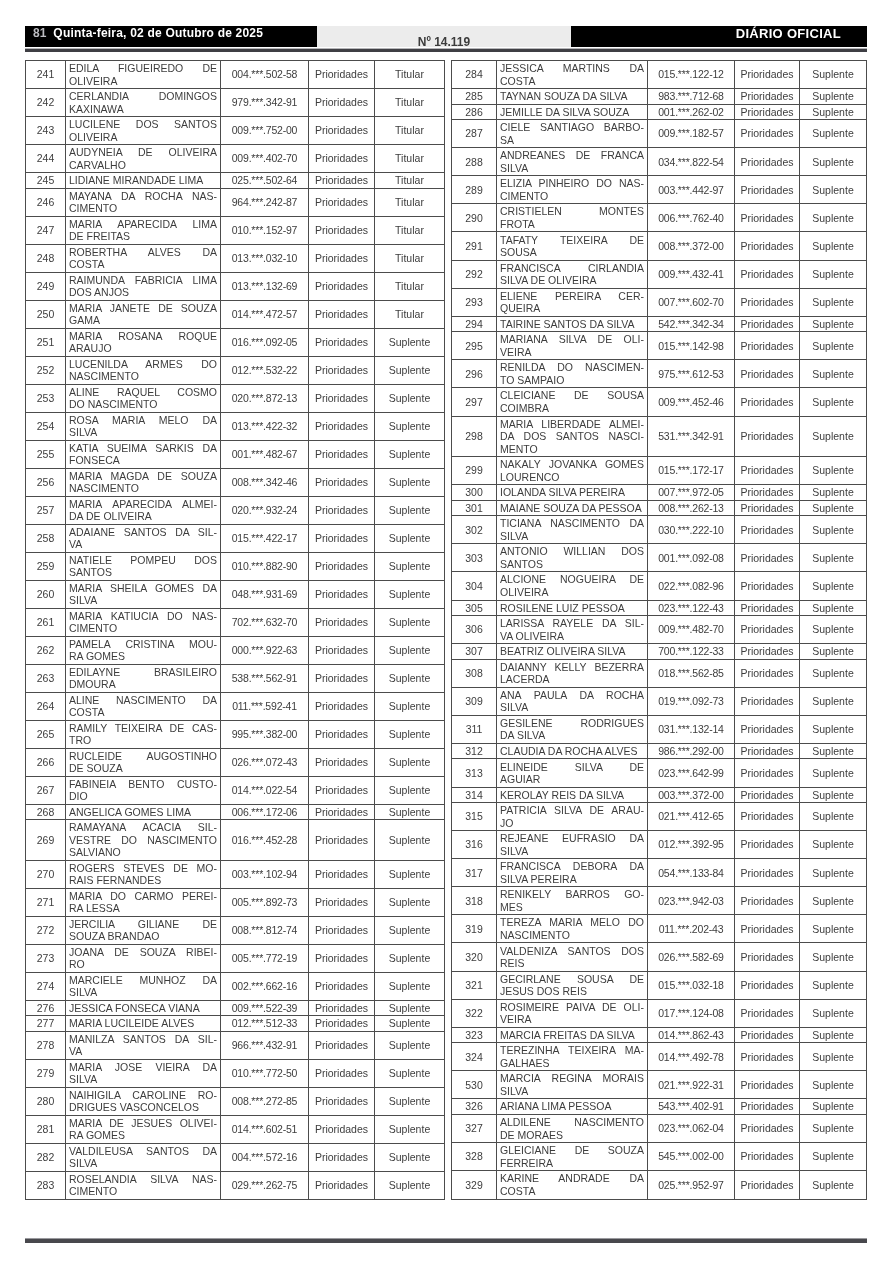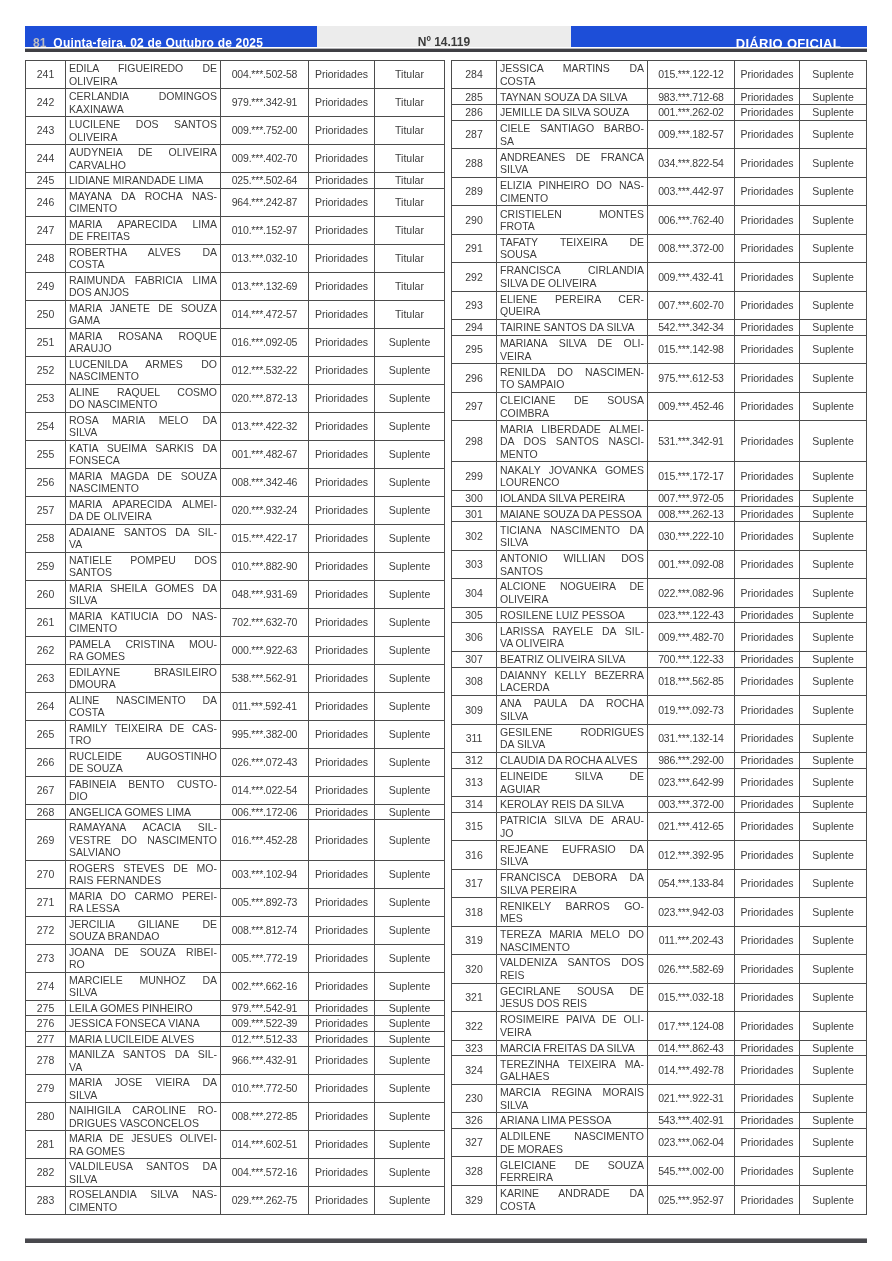--- a/index.html
+++ b/index.html
@@ -1,21 +1,21 @@
 <!DOCTYPE html>
 <html><head>
 <meta charset="utf-8">
 <style>
   html,body{margin:0;padding:0;background:#ffffff;}
   body{width:892px;height:1261px;overflow:hidden;font-family:"Liberation Sans",sans-serif;color:#3d3d3d;}
   .page{position:relative;width:842px;margin:0 auto;padding-top:26px;}
 
   
   .masthead-bar{position:relative;height:21px;background:#ececec;overflow:hidden;}
-  .mast-left,.mast-right{position:absolute;top:0;height:34px;background:#1d4ed8;display:flex;align-items:center;}
+  .mast-left,.mast-right{position:absolute;top:0;height:34px;background:#000000;display:flex;align-items:flex-start;}
   .mast-left{left:0;width:292px;border-bottom-right-radius:11px;padding-left:8px;box-sizing:border-box;}
   .mast-right{right:0;width:296px;border-bottom-left-radius:11px;justify-content:flex-end;padding-right:26px;box-sizing:border-box;}
   .mast-center{position:absolute;left:292px;right:296px;top:0;height:32px;display:flex;align-items:center;justify-content:center;}
   .page-num{font-weight:bold;font-size:12px;color:#bcbcc1;margin-right:7px;}
   .date-txt{font-weight:bold;font-size:12px;color:#ffffff;letter-spacing:.2px;}
   .edition-txt{font-weight:bold;font-size:12px;color:#3c3c3c;}
   .masthead-txt{font-weight:bold;font-size:13px;color:#ffffff;letter-spacing:.3px;}
   .top-rule{height:3px;background:#3f3f44;border-top:1px solid #b5b5b8;margin-top:1px;}
 
   
@@ -402,29 +402,20 @@
     <td class="c-num">274</td>
     <td class="c-name">
               <div class="jline">MARCIELE MUNHOZ DA</div>
               <div class="jline lastline">SILVA</div>
             </td>
     <td class="c-cpf">002.***.662-16</td>
     <td class="c-crit">Prioridades</td>
     <td class="c-cond">Suplente</td>
   </tr>
           <tr>
-    <td class="c-num">275</td>
-    <td class="c-name">
-              <div class="jline lastline">LEILA GOMES PINHEIRO</div>
-            </td>
-    <td class="c-cpf">979.***.542-91</td>
-    <td class="c-crit">Prioridades</td>
-    <td class="c-cond">Suplente</td>
-  </tr>
-          <tr>
     <td class="c-num">276</td>
     <td class="c-name">
               <div class="jline lastline">JESSICA FONSECA VIANA</div>
             </td>
     <td class="c-cpf">009.***.522-39</td>
     <td class="c-crit">Prioridades</td>
     <td class="c-cond">Suplente</td>
   </tr>
           <tr>
     <td class="c-num">277</td>
@@ -892,21 +883,21 @@
     <td class="c-num">324</td>
     <td class="c-name">
               <div class="jline">TEREZINHA TEIXEIRA MA-</div>
               <div class="jline lastline">GALHAES</div>
             </td>
     <td class="c-cpf">014.***.492-78</td>
     <td class="c-crit">Prioridades</td>
     <td class="c-cond">Suplente</td>
   </tr>
           <tr>
-    <td class="c-num">230</td>
+    <td class="c-num">530</td>
     <td class="c-name">
               <div class="jline">MARCIA REGINA MORAIS</div>
               <div class="jline lastline">SILVA</div>
             </td>
     <td class="c-cpf">021.***.922-31</td>
     <td class="c-crit">Prioridades</td>
     <td class="c-cond">Suplente</td>
   </tr>
           <tr>
     <td class="c-num">326</td>

